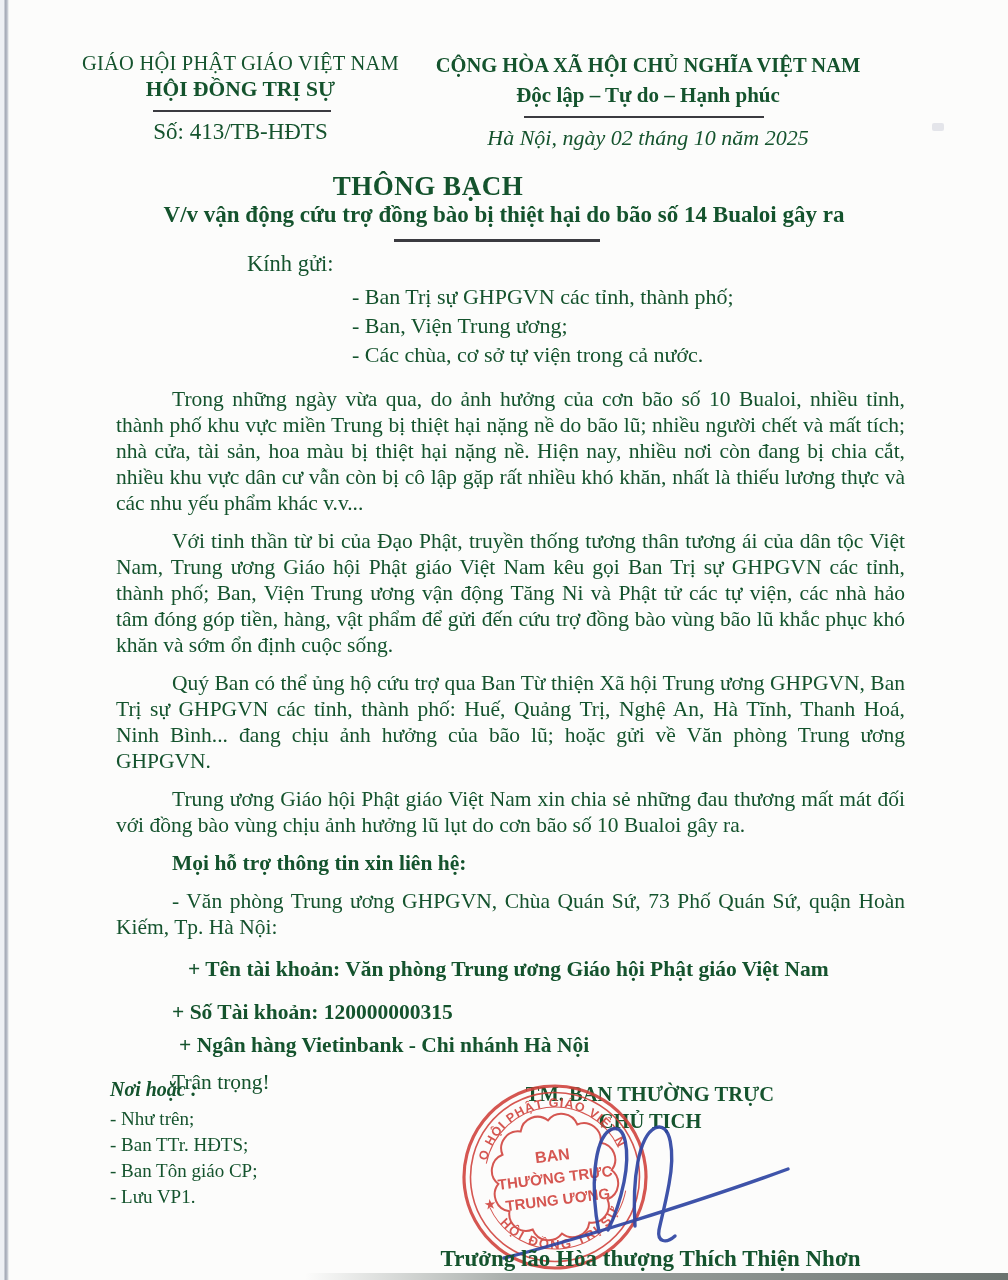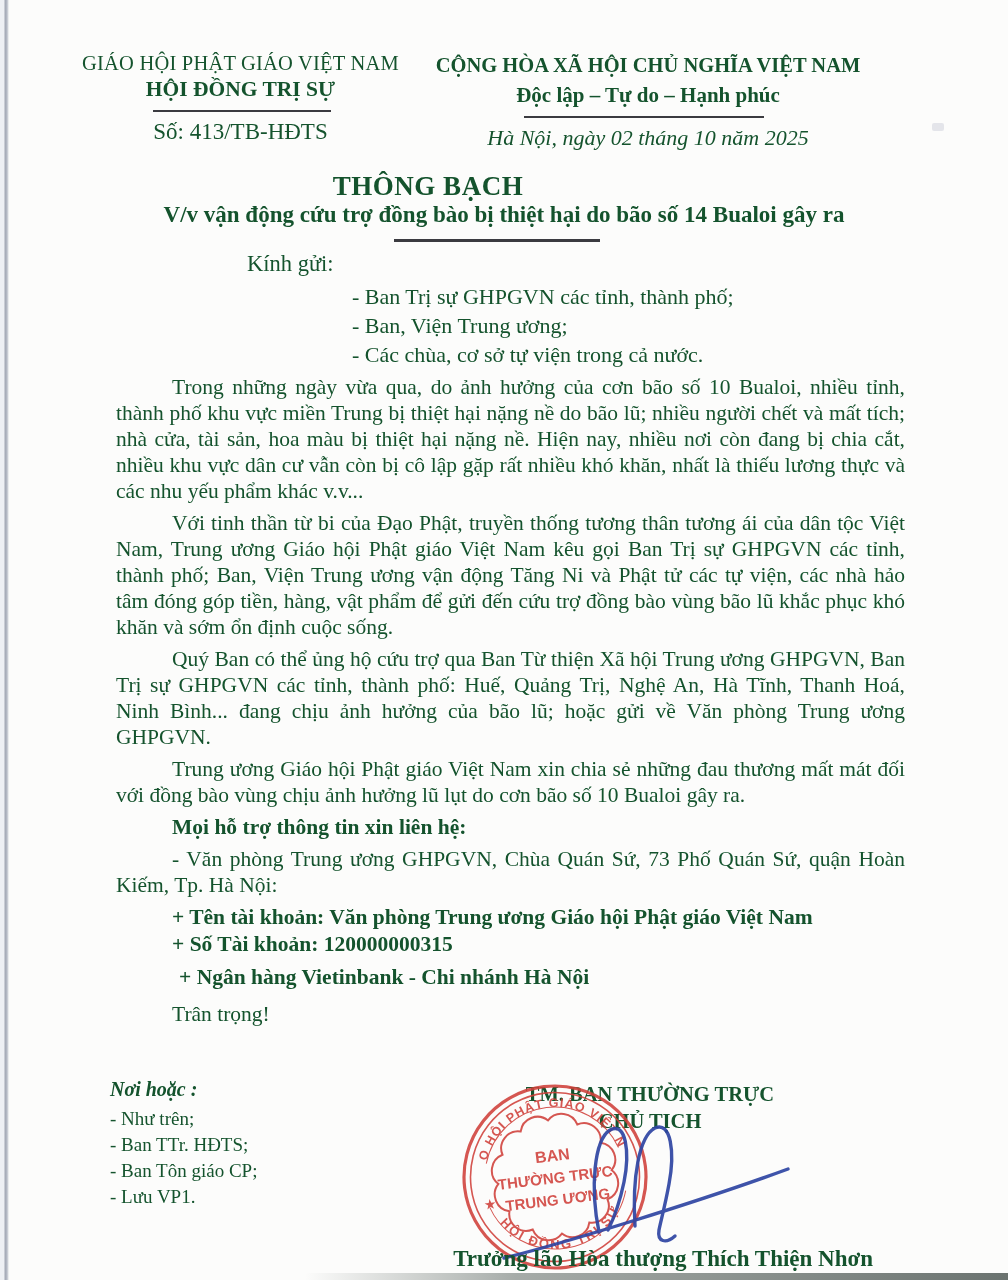--- a/index.html
+++ b/index.html
@@ -32,29 +32,29 @@
   .hdr-date   { left:428px; top:125px; width:440px; font-size:22px; font-style:italic; }
   
   .doc-title   { left:0; top:171px; width:856px; font-size:27px; font-weight:bold; letter-spacing:.5px; }
   .doc-subject { left:64px; top:202px; width:880px; font-size:23px; font-weight:bold; }
   .subject-underline { left:394px; top:239px; width:206px; height:3px; background:#3b3b40; }
   
   .salutation { left:247px; top:251px; font-size:22.5px; }
   .recipients { left:352px; top:282px; font-size:22px; line-height:29px; }
   
   .body-block { left:116px; top:374px; width:789px; font-size:21.5px; line-height:26px; text-align:justify; }
-  .par { margin:0 0 6px 0; text-indent:56px; }
+  .par { margin:12px 0 6px 0; text-indent:56px; }
   .bold { font-weight:bold; }
   .acct { line-height:26.5px; }
   .closing { margin-top:10px; }
   
   .cc-block { left:110px; top:1076px; font-size:19px; line-height:26px; }
   .cc-label { font-size:20px; font-weight:bold; font-style:italic; margin-bottom:4px; }
   .sign-head { left:450px; top:1081px; width:400px; font-size:20.5px; font-weight:bold; line-height:27px; }
-  .signer-name { left:428px; top:1246px; width:445px; font-size:23px; font-weight:bold;text-align:right; }
+  .signer-name { left:428px; top:1246px; width:445px; font-size:23px; font-weight:bold; }
   .seal-svg { left:448px; top:1073px; width:220px; height:220px; opacity:.88; }
   .sig-svg { left:478px; top:1108px; width:340px; height:172px; }
 </style>
 </head>
 <body>
 
 <div class="page">
 
   <div class="scan-edge-left"></div>
   <div class="scan-smudge"></div>
@@ -82,21 +82,21 @@
   </div>
 
   <div class="abs body-block">
     <p class="par">Trong những ngày vừa qua, do ảnh hưởng của cơn bão số 10 Bualoi, nhiều tỉnh, thành phố khu vực miền Trung bị thiệt hại nặng nề do bão lũ; nhiều người chết và mất tích; nhà cửa, tài sản, hoa màu bị thiệt hại nặng nề. Hiện nay, nhiều nơi còn đang bị chia cắt, nhiều khu vực dân cư vẫn còn bị cô lập gặp rất nhiều khó khăn, nhất là thiếu lương thực và các nhu yếu phẩm khác v.v...</p>
     <p class="par">Với tinh thần từ bi của Đạo Phật, truyền thống tương thân tương ái của dân tộc Việt Nam, Trung ương Giáo hội Phật giáo Việt Nam kêu gọi Ban Trị sự GHPGVN các tỉnh, thành phố; Ban, Viện Trung ương vận động Tăng Ni và Phật tử các tự viện, các nhà hảo tâm đóng góp tiền, hàng, vật phẩm để gửi đến cứu trợ đồng bào vùng bão lũ khắc phục khó khăn và sớm ổn định cuộc sống.</p>
     <p class="par">Quý Ban có thể ủng hộ cứu trợ qua Ban Từ thiện Xã hội Trung ương GHPGVN, Ban Trị sự GHPGVN các tỉnh, thành phố: Huế, Quảng Trị, Nghệ An, Hà Tĩnh, Thanh Hoá, Ninh Bình... đang chịu ảnh hưởng của bão lũ; hoặc gửi về Văn phòng Trung ương GHPGVN.</p>
     <p class="par">Trung ương Giáo hội Phật giáo Việt Nam xin chia sẻ những đau thương mất mát đối với đồng bào vùng chịu ảnh hưởng lũ lụt do cơn bão số 10 Bualoi gây ra.</p>
     <p class="par bold">Mọi hỗ trợ thông tin xin liên hệ:</p>
     <p class="par">- Văn phòng Trung ương GHPGVN, Chùa Quán Sứ, 73 Phố Quán Sứ, quận Hoàn Kiếm, Tp. Hà Nội:</p>
     <div class="acct bold">
-      <p class="par" style="margin:0">+ Tên tài khoản: Văn phòng Trung ương Giáo hội Phật giáo Việt Nam</p>
+      <p class="par" style="margin:16px">+ Tên tài khoản: Văn phòng Trung ương Giáo hội Phật giáo Việt Nam</p>
       <p class="par" style="margin:0">+ Số Tài khoản: 120000000315</p>
       <p class="par" style="margin:7px">+ Ngân hàng Vietinbank - Chi nhánh Hà Nội</p>
     </div>
     <p class="par closing">Trân trọng!</p>
   </div>
 
   <div class="abs cc-block">
     <div class="cc-label">Nơi hoặc :</div>
     <div>- Như trên;</div>
     <div>- Ban TTr. HĐTS;</div>

